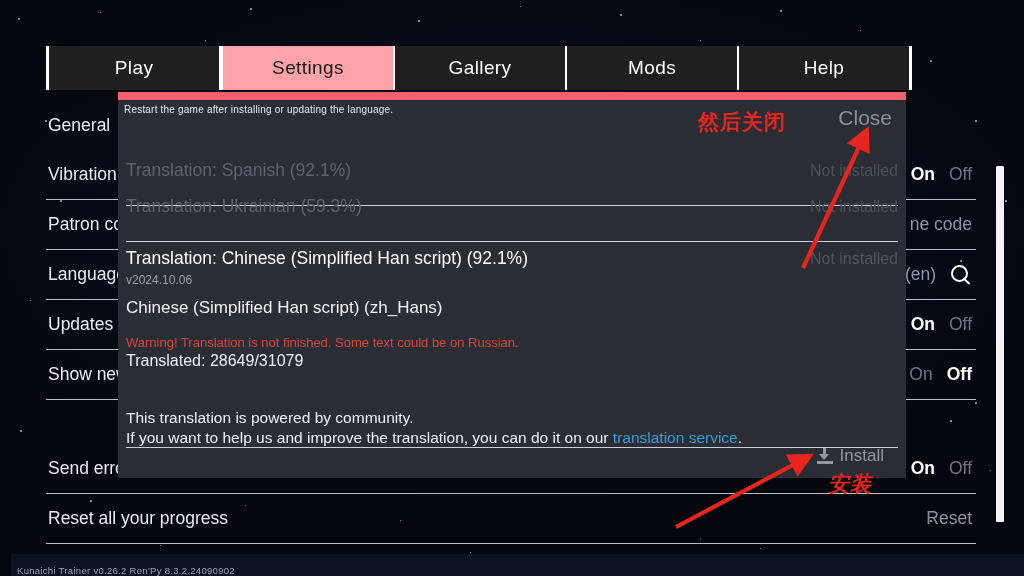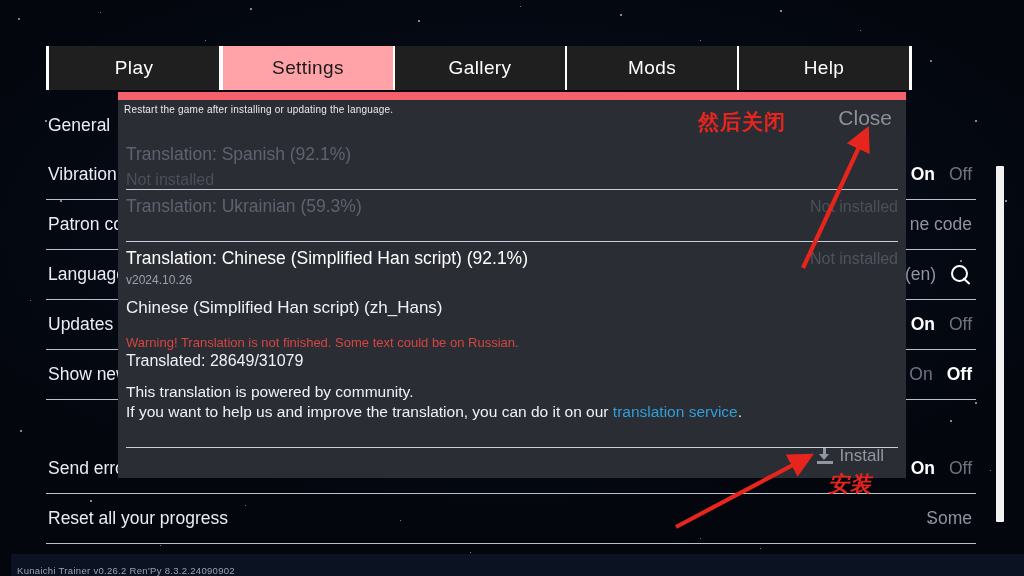--- a/index.html
+++ b/index.html
@@ -84,30 +84,30 @@
     position:absolute; left:8px; right:8px;
     border-bottom:1px solid #c9ced8;
     display:flex; align-items:flex-start; justify-content:space-between;
   }
   .lname { font-size:17.5px; }
   .lstatus { font-size:16px; color:#4e535d; padding-top:2px; }
   .dim .lname { color:#5d636e; }
   .dim .lstatus { color:#4a4f59; }
   .active-item .lname { color:#ffffff; }
 
-  #row-spanish  { top:52px;  height:46px;flex-direction:column; }
+  #row-spanish  { top:68px;  height:46px; }
   #row-ukr      { top:104px; height:46px; }
   #row-chinese  { top:156px; height:200px; }
 
   #chi-left { padding-right:10px; }
   .cver   { color:#9aa0ab; font-size:12px; margin-top:4px; }
   .cname  { color:#f0f2f6; font-size:17px; margin-top:11px; }
   .cwarn  { color:#d6453f; font-size:13px; margin-top:17px; }
   .ctrans { color:#eef1f5; font-size:16px; margin-top:2px; }
-  .cpow   { color:#eef1f5; font-size:15.5px; margin-top:12px; line-height:20px; }
+  .cpow   { color:#eef1f5; font-size:15.5px; margin-top:38px; line-height:20px; }
   .clink  { color:#2f9fd6; }
 
   #install-btn {
     position:absolute; right:22px; bottom:12px;
     display:flex; align-items:center; gap:7px;
     color:#9097a1; font-size:17px; cursor:pointer;
   }
   .dl-icon { width:16px; height:16px; position:relative; display:inline-block; }
   .dl-icon:before {
     content:""; position:absolute; left:6px; top:0; width:3px; height:8px; background:#9097a1;
@@ -255,21 +255,21 @@
     <span class="slabel">Send error</span>
     <span class="sright">
       <span class="onoff on-sel">On</span>
       <span class="onoff on-dim">Off</span>
     </span>
   </div>
 
   <div class="srow">
     <span class="slabel">Reset all your progress</span>
     <span class="sright">
-      <span class="sval">Some</span>
+      <span class="sval">Reset</span>
     </span>
   </div>
 </div>
 
 <div id="scrollbar"></div>
 
 <div id="dialog">
   <div id="dialog-topbar"></div>
   <div id="dialog-hint">Restart the game after installing or updating the language.</div>
   <div id="close-btn">Close</div>
@@ -280,21 +280,21 @@
   </div>
 
   <div class="lrow dim" id="row-ukr">
     <span class="lname">Translation: Ukrainian (59.3%)</span>
     <span class="lstatus">Not installed</span>
   </div>
 
   <div class="lrow active-item" id="row-chinese">
     <div id="chi-left">
       <div class="lname">Translation: Chinese (Simplified Han script) (92.1%)</div>
-      <div class="cver">v2024.10.26</div>
+      <div class="cver">v2024.10.06</div>
       <div class="cname">Chinese (Simplified Han script) (zh_Hans)</div>
       <div class="cwarn">Warning! Translation is not finished. Some text could be on Russian.</div>
       <div class="ctrans">Translated: 28649/31079</div>
       <div class="cpow">
         <span>This translation is powered by community.</span><br>
         <span>If you want to help us and improve the translation, you can do it on our </span><span class="clink">translation service</span><span>.</span>
       </div>
     </div>
     <span class="lstatus">Not installed</span>
   </div>

